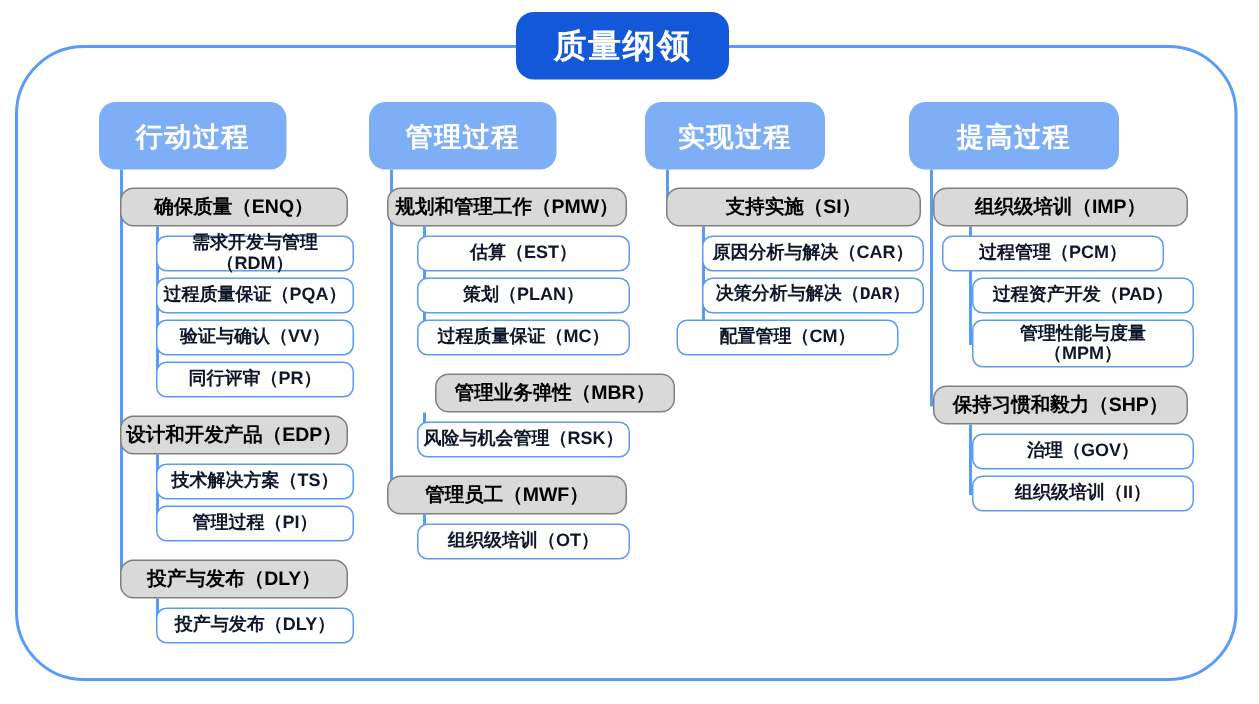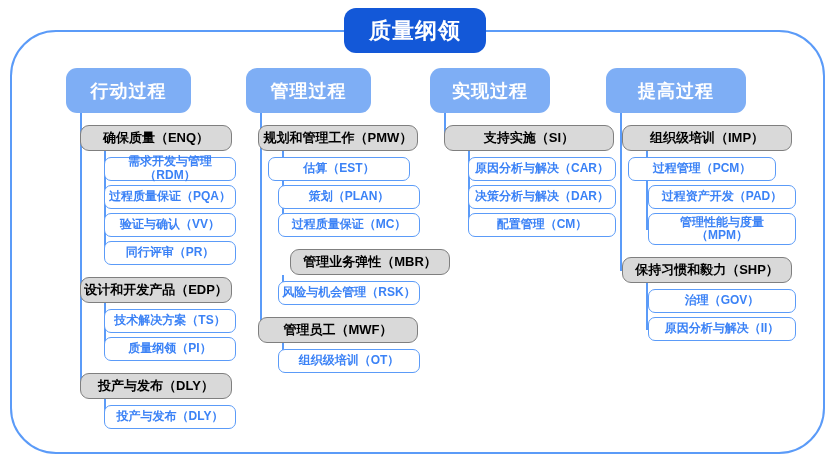--- a/index.html
+++ b/index.html
@@ -85,21 +85,21 @@
   
   .node3 {
     position: absolute;
     background: #FFFFFF;
     border: 1.4px solid #5B9BF8;
     border-radius: 7px;
     box-sizing: border-box;
     display: flex;
     align-items: center;
     justify-content: center;
-    color: #3b82f6;
+    color: #0f172a;
     font-size: 12px;
     font-weight: bold;
     text-align: center;
     z-index: 3;
     line-height: 1.15;
   }
   .node3.two-line {
     line-height: 1.12;
   }
   
@@ -135,33 +135,33 @@
       <div class="hline" style="left: 104px; top: 196.2px; width: 0px;"></div>
       <div class="node3" style="left: 104px; top: 213px; width: 132px; height: 24px;">验证与确认（VV）</div>
       <div class="hline" style="left: 104px; top: 224.2px; width: 0px;"></div>
       <div class="node3" style="left: 104px; top: 241px; width: 132px; height: 24px;">同行评审（PR）</div>
       <div class="hline" style="left: 104px; top: 252.2px; width: 0px;"></div>
       <div class="vline" style="left: 104px; top: 151px; height: 102px;"></div>
       <div class="node2" style="left: 80px; top: 277px; width: 152px; height: 26px;">设计和开发产品（EDP）</div>
       <div class="hline" style="left: 80px; top: 289.2px; width: 0px;"></div>
       <div class="node3" style="left: 104px; top: 309px; width: 132px; height: 24px;">技术解决方案（TS）</div>
       <div class="hline" style="left: 104px; top: 320.2px; width: 0px;"></div>
-      <div class="node3" style="left: 104px; top: 337px; width: 132px; height: 24px;">质量纲领（PI）</div>
+      <div class="node3" style="left: 104px; top: 337px; width: 132px; height: 24px;">管理过程（PI）</div>
       <div class="hline" style="left: 104px; top: 348.2px; width: 0px;"></div>
       <div class="vline" style="left: 104px; top: 303px; height: 46px;"></div>
       <div class="node2" style="left: 80px; top: 373px; width: 152px; height: 26px;">投产与发布（DLY）</div>
       <div class="hline" style="left: 80px; top: 385.2px; width: 0px;"></div>
       <div class="node3" style="left: 104px; top: 405px; width: 132px; height: 24px;">投产与发布（DLY）</div>
       <div class="hline" style="left: 104px; top: 416.2px; width: 0px;"></div>
       <div class="vline" style="left: 104px; top: 399px; height: 18px;"></div>
       <div class="vline" style="left: 80px; top: 113px; height: 273px;"></div>
       <div class="col-header" style="left: 246px; top: 68px; width: 125px;">管理过程</div>
       <div class="node2" style="left: 258px; top: 125px; width: 160px; height: 26px;">规划和管理工作（PMW）</div>
       <div class="hline" style="left: 260px; top: 137.2px;"></div>
-      <div class="node3" style="left: 268px; top: 157px; width: 142px; height: 24px; text-align: center;">估算（EST）</div>
+      <div class="node3" style="left: 278px; top: 157px; width: 142px; height: 24px; text-align: center;">估算（EST）</div>
       <div class="hline" style="left: 282px; top: 168.2px;"></div>
       <div class="node3" style="left: 278px; top: 185px; width: 142px; height: 24px;">策划（PLAN）</div>
       <div class="hline" style="left: 282px; top: 196.2px;"></div>
       <div class="node3" style="left: 278px; top: 213px; width: 142px; height: 24px;">过程质量保证（MC）</div>
       <div class="hline" style="left: 282px; top: 224.2px;"></div>
       <div class="vline" style="left: 282px; top: 151px; height: 74px;"></div>
       <div class="node2" style="left: 258px; top: 249px; width: 160px; height: 26px; margin-left: 32px;">管理业务弹性（MBR）</div>
       <div class="hline" style="left: 260px; top: 261.2px;"></div>
       <div class="node3" style="left: 278px; top: 281px; width: 142px; height: 24px;">风险与机会管理（RSK）</div>
       <div class="hline" style="left: 282px; top: 292.2px;"></div>
@@ -170,39 +170,39 @@
       <div class="hline" style="left: 260px; top: 329.2px;"></div>
       <div class="node3" style="left: 278px; top: 349px; width: 142px; height: 24px; text-align: center;">组织级培训（OT）</div>
       <div class="hline" style="left: 282px; top: 360.2px;"></div>
       <div class="vline" style="left: 282px; top: 343px; height: 18px;"></div>
       <div class="vline" style="left: 260px; top: 113px; height: 217px;"></div>
       <div class="col-header" style="left: 430px; top: 68px; width: 120px;">实现过程</div>
       <div class="node2" style="left: 444px; top: 125px; width: 170px; height: 26px;">支持实施（SI）</div>
       <div class="hline" style="left: 444px; top: 137.2px; width: 0px;"></div>
       <div class="node3" style="left: 468px; top: 157px; width: 148px; height: 24px;">原因分析与解决（CAR）</div>
       <div class="hline" style="left: 468px; top: 168.2px; width: 0px;"></div>
-      <div class="node3" style="left: 468px; top: 185px; width: 148px; height: 24px;">决策分析与解决（DAR）</div>
+      <div class="node3" style="left: 468px; top: 185px; width: 148px; height: 24px; font-family: Liberation Mono, monospace;">决策分析与解决（DAR）</div>
       <div class="hline" style="left: 468px; top: 196.2px; width: 0px;"></div>
-      <div class="node3" style="left: 468px; top: 213px; width: 148px; height: 24px;">配置管理（CM）</div>
+      <div class="node3" style="left: 451px; top: 213px; width: 148px; height: 24px;">配置管理（CM）</div>
       <div class="hline" style="left: 468px; top: 224.2px; width: 0px;"></div>
       <div class="vline" style="left: 468px; top: 151px; height: 74px;"></div>
       <div class="vline" style="left: 444px; top: 113px; height: 25px;"></div>
       <div class="col-header" style="left: 606px; top: 68px; width: 140px;">提高过程</div>
       <div class="node2" style="left: 622px; top: 125px; width: 170px; height: 26px;">组织级培训（IMP）</div>
       <div class="hline" style="left: 620px; top: 137.2px; width: 2px;"></div>
       <div class="node3" style="left: 628px; top: 157px; width: 148px; height: 24px;">过程管理（PCM）</div>
       <div class="hline" style="left: 646px; top: 168.2px; width: 2px;"></div>
       <div class="node3" style="left: 648px; top: 185px; width: 148px; height: 24px;">过程资产开发（PAD）</div>
       <div class="hline" style="left: 646px; top: 196.2px; width: 2px;"></div>
       <div class="node3 two-line" style="left: 648px; top: 213px; width: 148px; height: 32px;">管理性能与度量<br>（MPM）</div>
       <div class="hline" style="left: 646px; top: 228.2px; width: 2px;"></div>
       <div class="vline" style="left: 646px; top: 151px; height: 78px;"></div>
       <div class="node2" style="left: 622px; top: 257px; width: 170px; height: 26px;">保持习惯和毅力（SHP）</div>
       <div class="hline" style="left: 620px; top: 269.2px; width: 2px;"></div>
       <div class="node3" style="left: 648px; top: 289px; width: 148px; height: 24px;">治理（GOV）</div>
       <div class="hline" style="left: 646px; top: 300.2px; width: 2px;"></div>
-      <div class="node3" style="left: 648px; top: 317px; width: 148px; height: 24px;">原因分析与解决（II）</div>
+      <div class="node3" style="left: 648px; top: 317px; width: 148px; height: 24px;">组织级培训（II）</div>
       <div class="hline" style="left: 646px; top: 328.2px; width: 2px;"></div>
       <div class="vline" style="left: 646px; top: 283px; height: 46px;"></div>
       <div class="vline" style="left: 620px; top: 113px; height: 157px;"></div>
     </div>
 
 </div>
 
 </body></html>

